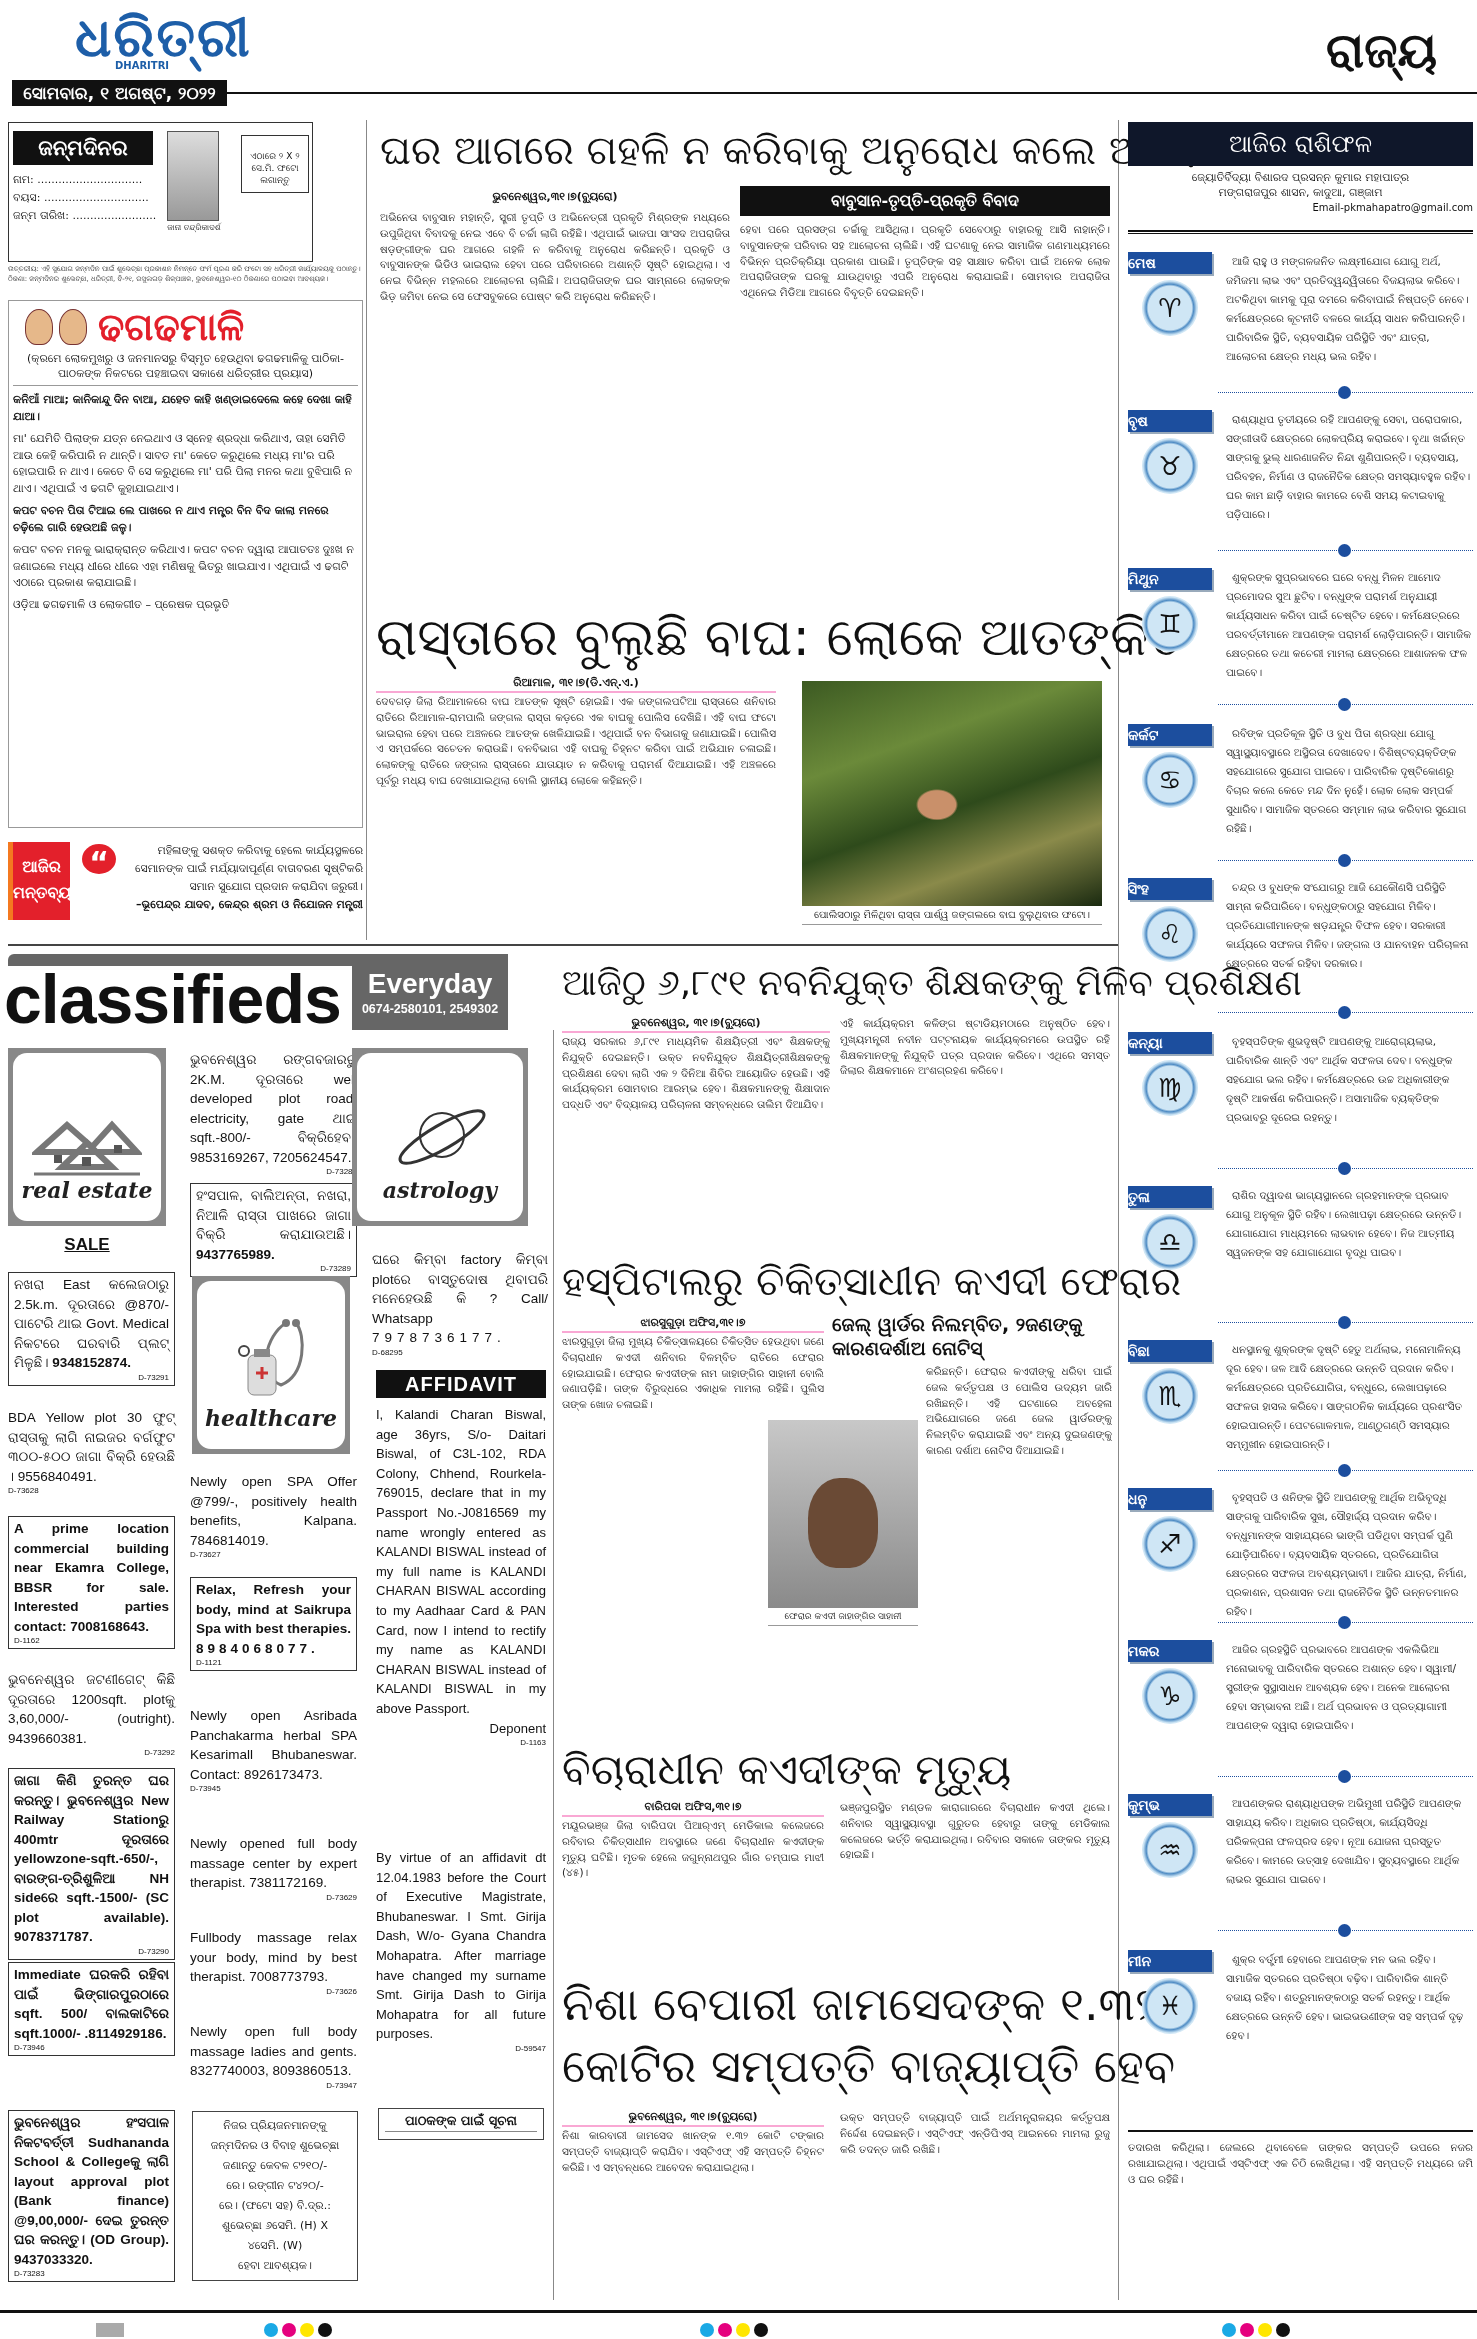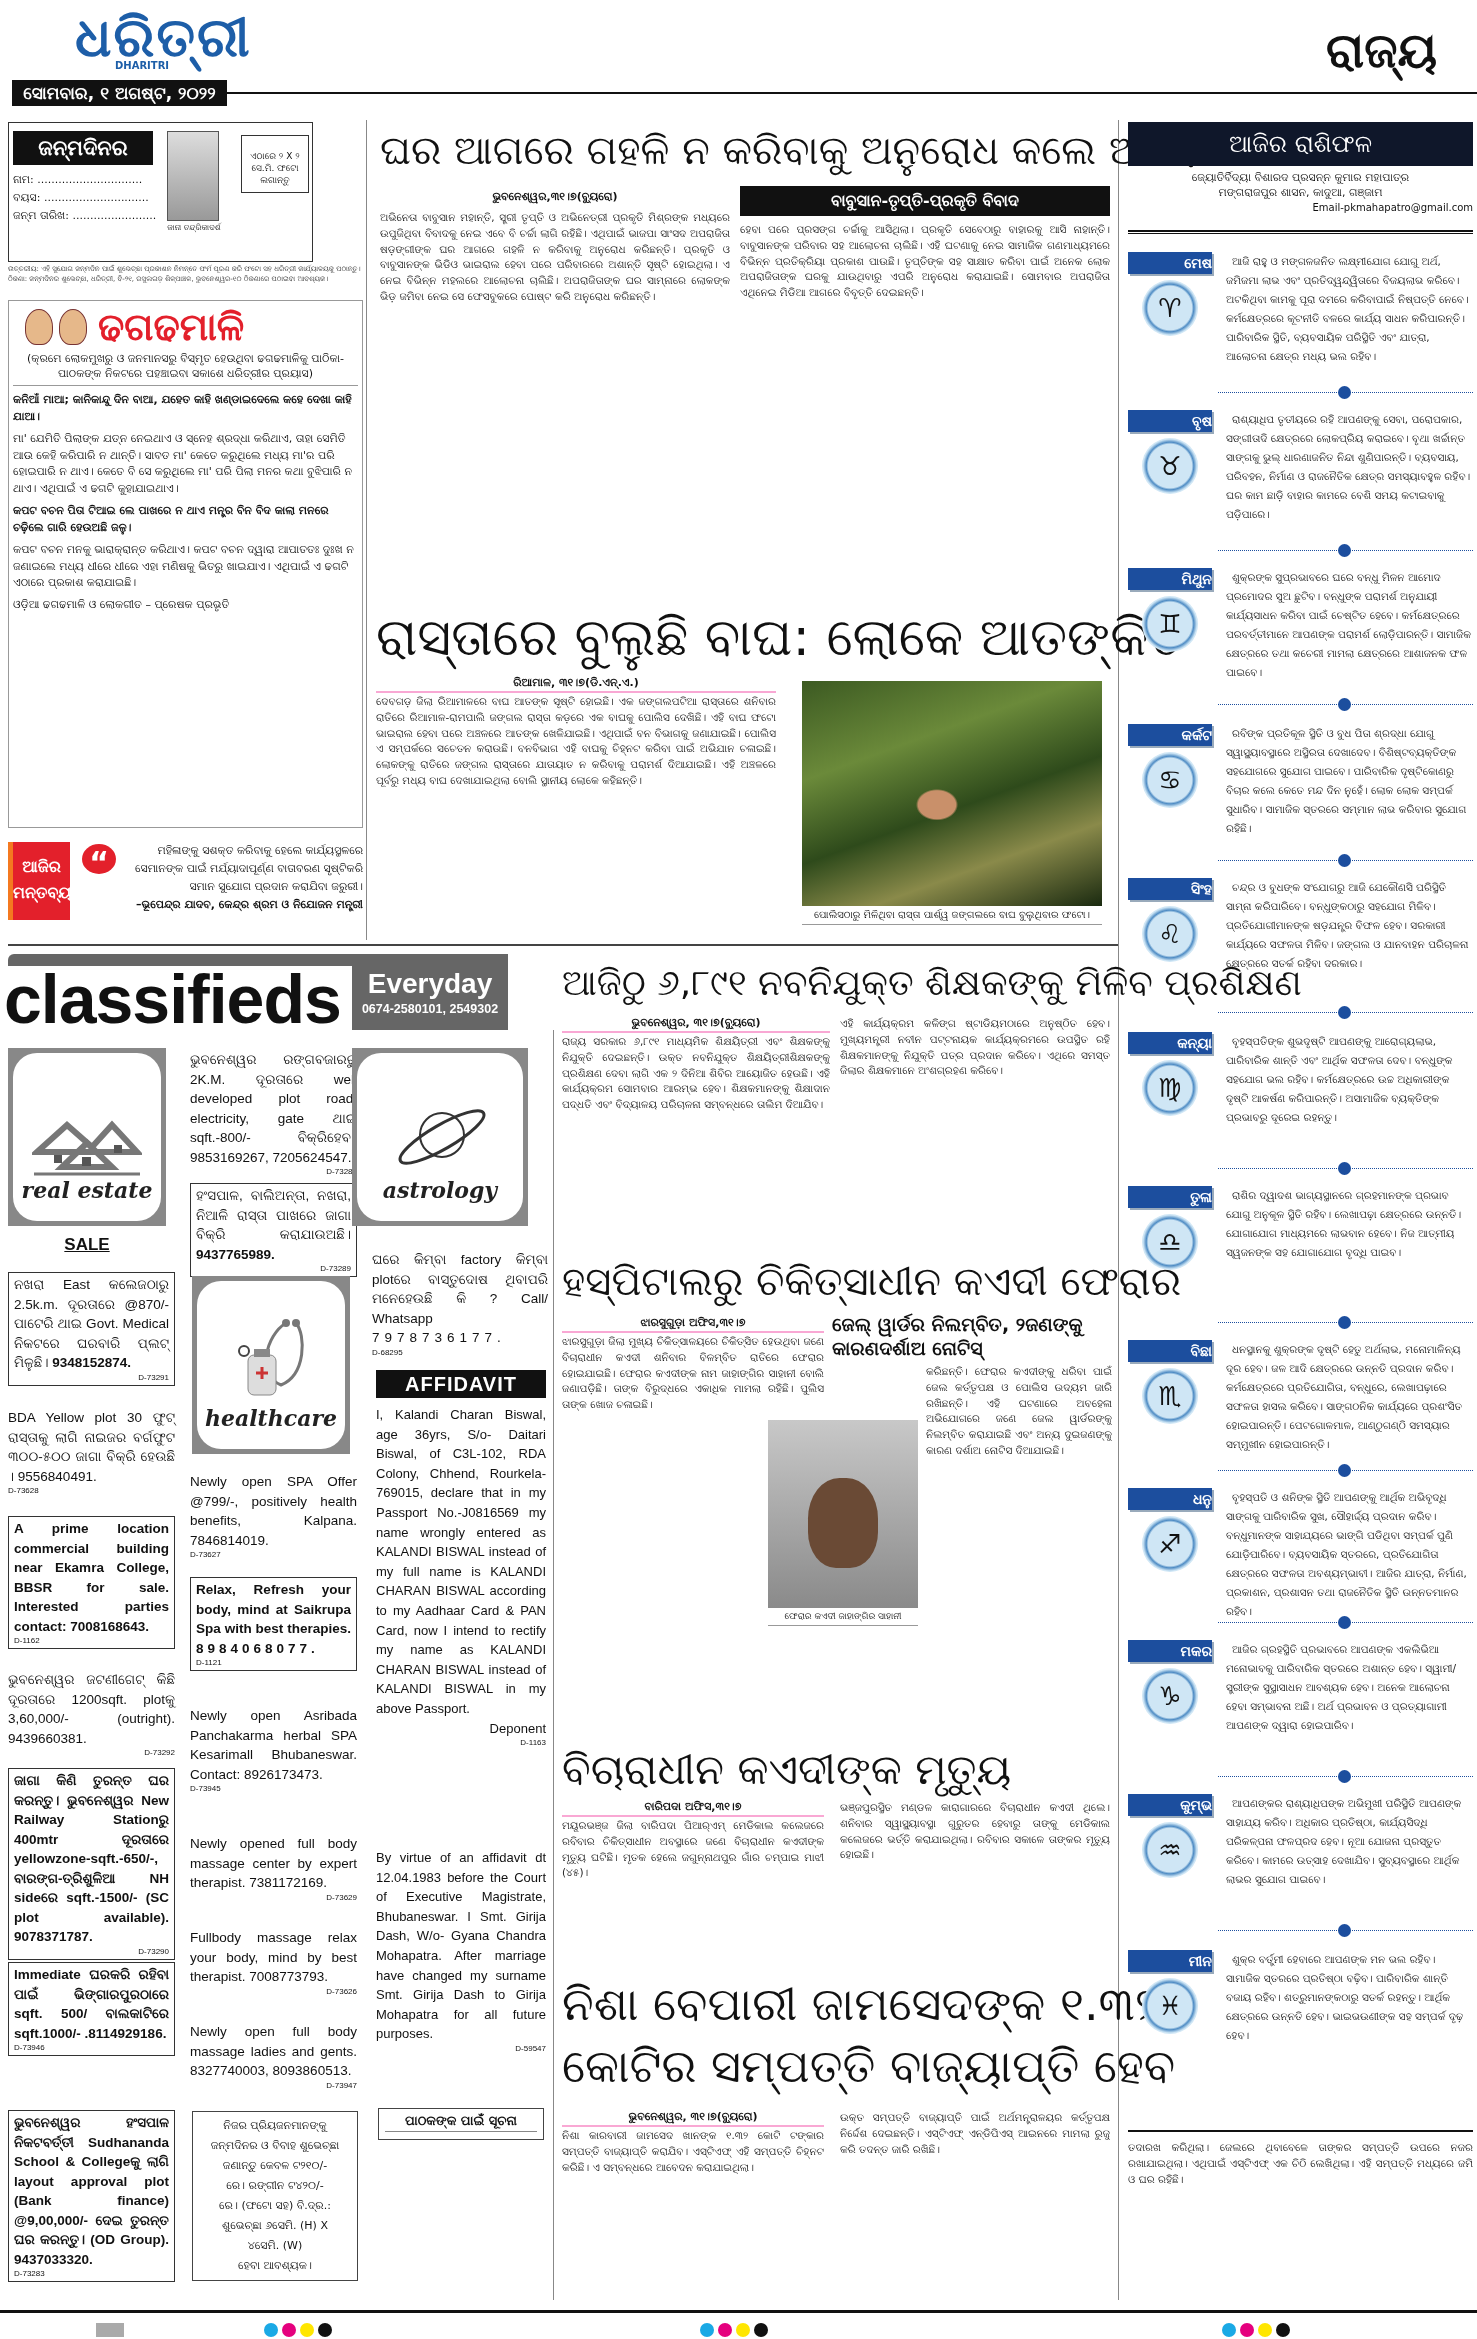--- a/index.html
+++ b/index.html
@@ -41,21 +41,21 @@
   .quote-text { position: absolute; left: 110px; top: 0; width: 245px; font-size: 11px; line-height: 18px; text-align: right; }
   .quote-author { font-weight: bold; }
 
   
   .cls-topbar { left: 8px; top: 954px; width: 500px; height: 12px; background: #666; border-radius: 6px 0 0 0; }
   .cls-title { left: 4px; top: 962px; font-family: "Liberation Sans", sans-serif; font-size: 68px; font-weight: bold; letter-spacing: -1px; line-height: 74px; }
   .cls-everyday { left: 352px; top: 966px; width 156px; width: 156px; height: 64px; background: #666; color: #fff; text-align: center; }
   .cls-everyday .big { font-family: "Liberation Sans", sans-serif; font-size: 28px; font-weight: bold; line-height: 36px; }
   .cls-everyday .ph { font-family: "Liberation Sans", sans-serif; font-size: 12.5px; font-weight: bold; }
   .cat-box { width: 158px; height: 178px; background: #888; padding: 5px; }
-  .cat-inner { width: 100%; height: 100%; background: #fff; border-radius: 24px; display: flex; flex-direction: column; align-items: center; justify-content: flex-end; padding-bottom: 18px; }
+  .cat-inner { width: 100%; height: 100%; background: #fff; border-radius: 14px; display: flex; flex-direction: column; align-items: center; justify-content: flex-end; padding-bottom: 18px; }
   .cat-label { font-family: "DejaVu Serif", serif; font-style: italic; font-weight: bold; font-size: 22px; color: #222; }
   .ad { font-family: "Liberation Sans", sans-serif; font-size: 13.5px; line-height: 19.5px; text-align: justify; }
   .ad.boxed { border: 1.5px solid #333; padding: 2px 5px; }
   .ad b { font-weight: bold; }
   .ad .code { font-size: 8px; display: block; text-align: right; line-height: 10px; }
   .ad .code.l { text-align: left; }
   .sale { font-family: "Liberation Sans", sans-serif; font-size: 17px; font-weight: bold; text-decoration: underline; text-align: center; }
   .affidavit { background: #111; color: #fff; font-family: "Liberation Sans", sans-serif; font-size: 20px; font-weight: bold; text-align: center; letter-spacing: 1px; }
   .notice { border: 1px solid #444; padding: 4px 6px; font-size: 10px; line-height: 15px; text-align: center; }
   .notice-title { font-size: 13px; font-weight: bold; border-bottom: 1px solid #888; padding-bottom: 3px; margin-bottom: 3px; }
@@ -70,21 +70,21 @@
   .photo-prisoner { background: linear-gradient(#c8c8c8, #8a8a8a); display: flex; align-items: flex-end; justify-content: center; }
   .pris-head { width: 70px; height: 90px; border-radius: 45% 45% 40% 40%; background: #6a4a35; margin-bottom: 40px; }
   .subhead { font-size: 19px; font-weight: bold; line-height: 24px; }
 
   
   .rashi-title { left: 1128px; top: 122px; width: 345px; height: 44px; background: #0f172a; color: #fff; font-size: 24px; text-align: center; line-height: 44px; }
   .rashi-by { left: 1128px; top: 170px; width: 345px; font-size: 11px; text-align: center; line-height: 15px; }
   .rashi-email { font-size: 10px; text-align: right; display: block; }
   .rashi-rule { left: 1128px; top: 230px; width: 345px; height: 4px; border-top: 2px solid #111; border-bottom: 1px solid #111; }
   .sign { position: absolute; left: 1128px; width: 345px; }
-  .sign-badge { position: absolute; left: 0; top: 0; width: 84px; height: 22px; background: #1c4e9e; color: #fff; font-weight: bold; font-size: 14px; text-align: right; line-height: 22px; box-shadow: 2px 2px 0 #9ab; }
+  .sign-badge { position: absolute; left: 0; top: 0; width: 84px; height: 22px; background: #1c4e9e; color: #fff; font-weight: bold; font-size: 14px; text-align: left; line-height: 22px; box-shadow: 2px 2px 0 #9ab; }
   .sign-icon { position: absolute; left: 14px; top: 28px; width: 56px; height: 56px; border-radius: 50%; background: radial-gradient(circle, #cfe6f5 0 55%, #4f8cc4 60%, #cfe6f5 68%); display: flex; align-items: center; justify-content: center; font-size: 26px; color: #111; }
   .sign-text { font-size: 10.5px; line-height: 19px; padding-left: 98px; text-indent: 6px; color: #222; }
   .sign-sep { position: absolute; left: 90px; width: 255px; border-top: 1.5px dotted #1c4e9e; }
   .sign-sep::after { content: ""; position: absolute; left: 120px; top: -7px; width: 13px; height: 13px; border-radius: 50%; background: #1c4e9e; }
 
   .footer-rule { left: 0; top: 2310px; width: 1477px; height: 3px; background: #111; }
   .reg-mark { width: 14px; height: 14px; border-radius: 50%; display: inline-block; margin-right: 4px; }
   .gray-sq { width: 28px; height: 14px; background: #aaa; display: inline-block; }
 </style>
 </head>

